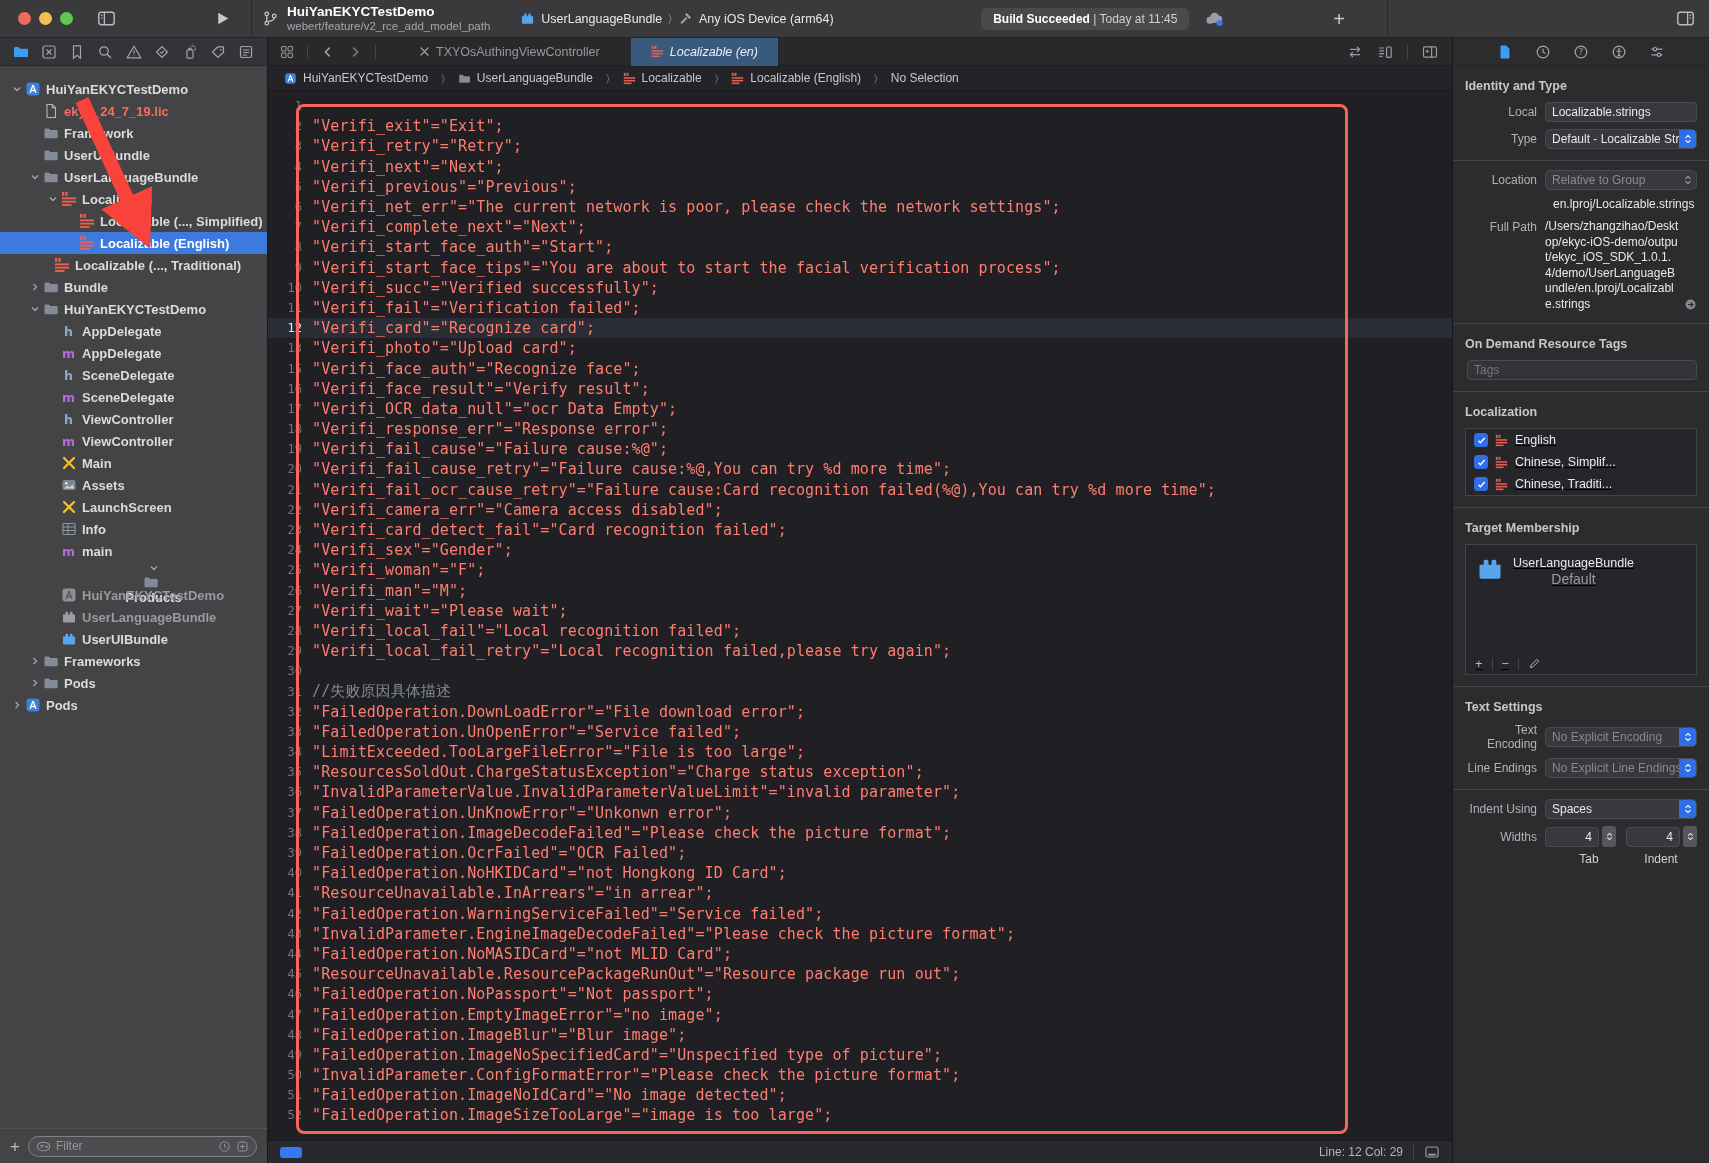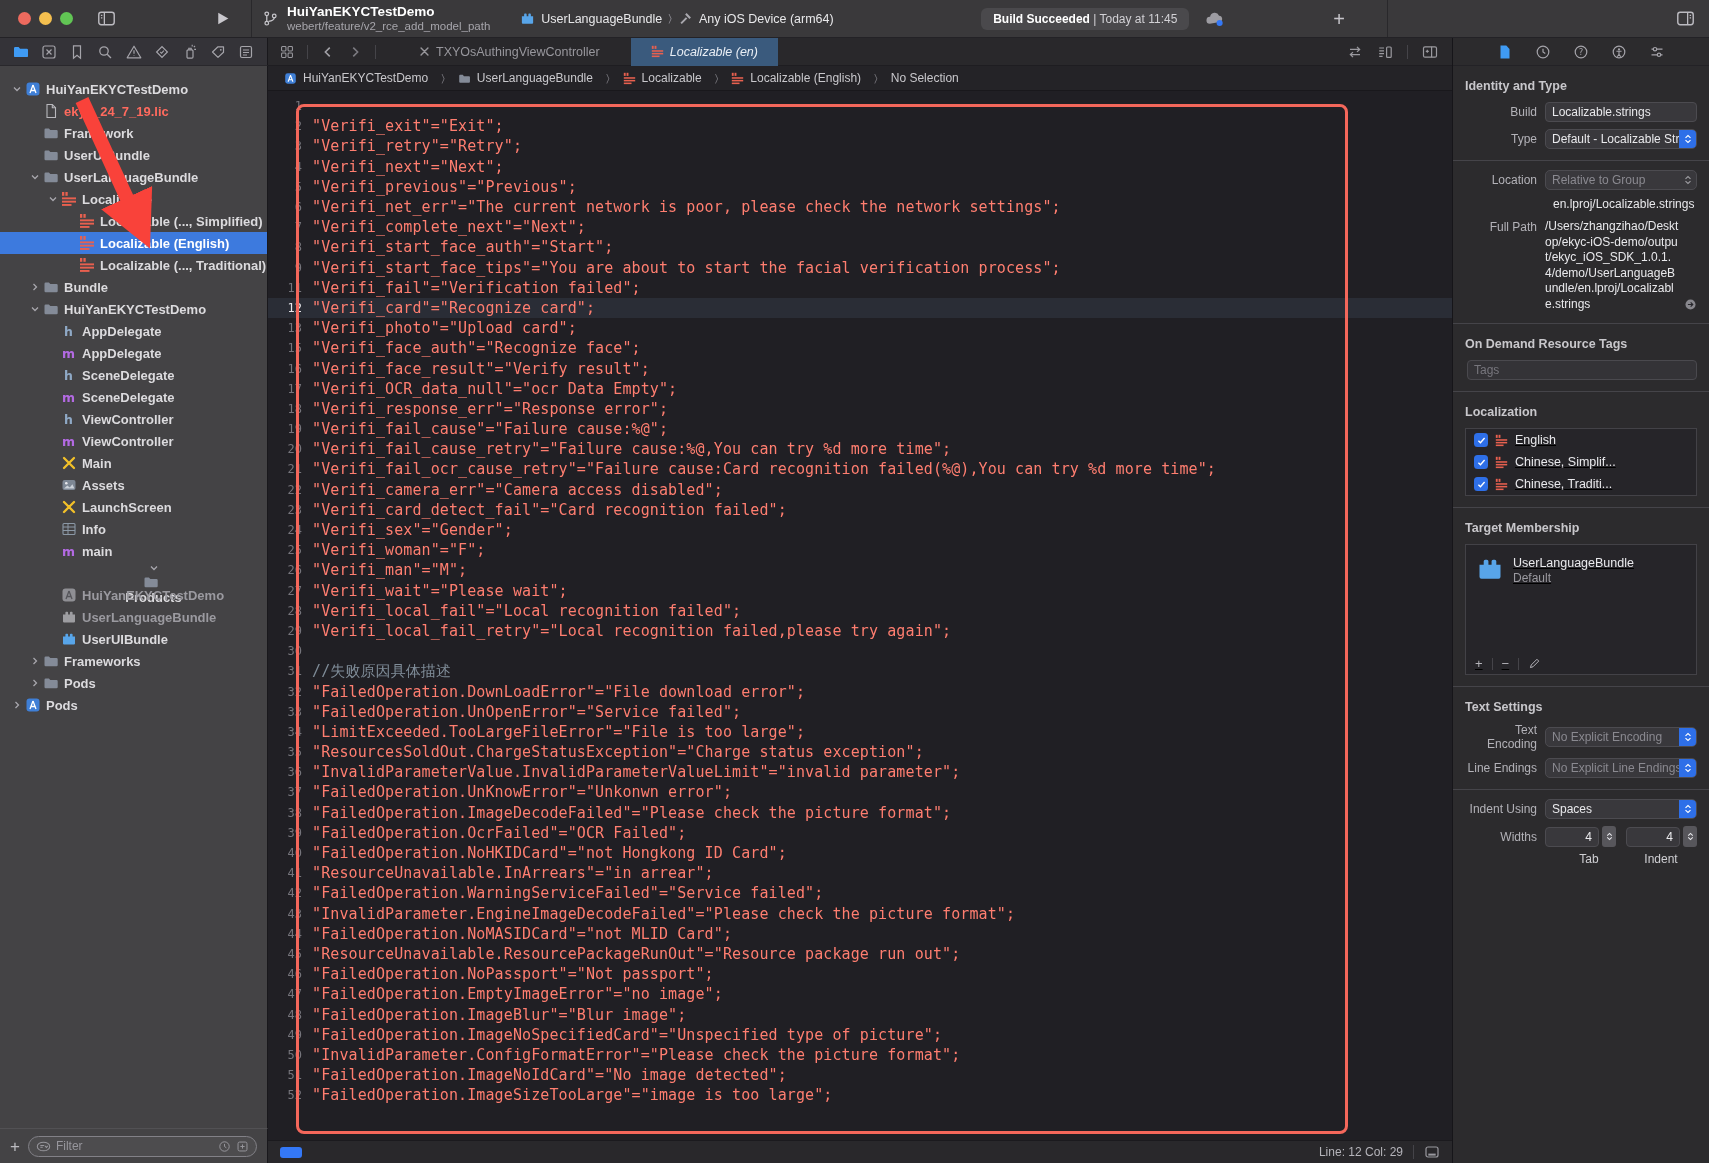--- a/index.html
+++ b/index.html
@@ -92,21 +92,21 @@
   .dd .cap { width:17px; height:100%; background:#2e6fe8; display:flex; align-items:center; justify-content:center; flex:none; }
   .dd.plain .cap { background:transparent; }
   .loc-path { margin-left:88px; color:#e9e9ec; font-size:12px; margin-bottom:8px; }
   .fp { flex:1; color:#e9e9ec; font-size:12px; line-height:15.5px; word-break:break-all; position:relative; padding-right:16px; }
   .fp .fp-arrow { position:absolute; right:0; bottom:1px; }
   .box { border:1px solid #434247; background:#262529; margin-bottom:4px;text-decoration:underline; }
   .lrow { display:flex; align-items:center; gap:7px; padding:4px 8px; font-size:12.5px; color:#e9e9ec; }
   .cb { width:14px; height:14px; border-radius:3.5px; background:#2e6fe8; flex:none; display:flex; align-items:center; justify-content:center; }
   .tm-row { display:flex; align-items:flex-start; gap:9px; padding:10px 10px 6px; }
   .tm-name { font-size:12.5px; color:#e9e9ec; line-height:1.3; }
-  .tm-def { font-size:12px; color:#9b9aa0; }
+  .tm-def { font-size:14px; color:#9b9aa0;text-align:center; }
   .tm-body { height:108px; }
   .box-foot { display:flex; align-items:center; padding:4px 9px; gap:9px; color:#b5b4ba; }
   .box-foot .vdiv { height:12px; }
   .box-foot .sym { font-size:13px; line-height:1; }
   .wgroup { flex:1; display:flex; align-items:center; min-width:0; }
   .wgroup + .wgroup { margin-left:10px; }
   .numfield { flex:1; height:20px; background:#39383c; border:1px solid #4c4b50; border-radius:4px; color:#e9e9ec; font-size:12px; padding:0 6px; line-height:18px; text-align:right; }
   .stepper { width:14px; height:21px; margin-left:3px; background:#57565b; border-radius:3px; flex:none; display:flex; align-items:center; justify-content:center; }
   .wlabels { display:flex; margin-left:88px; margin-top:-2px; }
   .wlabels span { flex:1; text-align:center; font-size:12px; color:#cfcfd3; }
@@ -337,21 +337,21 @@
                 <rect x="1" y="1" width="2.3" height="3.8"></rect>
                 <rect x="4.4" y="1" width="2.3" height="3.8"></rect>
                 <rect x="1" y="6.4" width="14" height="1.9"></rect>
                 <rect x="1" y="9.7" width="14" height="1.9"></rect>
                 <rect x="1" y="13" width="9.5" height="1.9"></rect>
               </g>
             </svg>
           </span>
           <span>Localizable (English)</span>
         </div>
-        <div class="trow" style="padding-left: 64px; text-align: center;">
+        <div class="trow" style="padding-left: 39px; text-align: center;">
           <span class="chev"></span>
           <span class="tic">
             <svg class="ic" width="16" height="16" viewBox="0 0 16 16">
               <g fill="#e8604f">
                 <rect x="1" y="1" width="2.3" height="3.8"></rect>
                 <rect x="4.4" y="1" width="2.3" height="3.8"></rect>
                 <rect x="1" y="6.4" width="14" height="1.9"></rect>
                 <rect x="1" y="9.7" width="14" height="1.9"></rect>
                 <rect x="1" y="13" width="9.5" height="1.9"></rect>
               </g>
@@ -728,20 +728,21 @@
     <div id="code-lines">
         <div class="cl"><span class="num">1</span><span class="txt e"></span></div>
         <div class="cl"><span class="num">2</span><span class="txt s">"Verifi_exit"="Exit";</span></div>
         <div class="cl"><span class="num">3</span><span class="txt s">"Verifi_retry"="Retry";</span></div>
         <div class="cl"><span class="num">4</span><span class="txt s">"Verifi_next"="Next";</span></div>
         <div class="cl"><span class="num">5</span><span class="txt s">"Verifi_previous"="Previous";</span></div>
         <div class="cl"><span class="num">6</span><span class="txt s">"Verifi_net_err"="The current network is poor, please check the network settings";</span></div>
         <div class="cl"><span class="num">7</span><span class="txt s">"Verifi_complete_next"="Next";</span></div>
         <div class="cl"><span class="num">8</span><span class="txt s">"Verifi_start_face_auth"="Start";</span></div>
         <div class="cl"><span class="num">9</span><span class="txt s">"Verifi_start_face_tips"="You are about to start the facial verification process";</span></div>
+        <div class="cl"><span class="num">10</span><span class="txt s">"Verifi_succ"="Verified successfully";</span></div>
         <div class="cl"><span class="num">11</span><span class="txt s">"Verifi_fail"="Verification failed";</span></div>
         <div class="cl cur"><span class="num">12</span><span class="txt s">"Verifi_card"="Recognize card";</span></div>
         <div class="cl"><span class="num">13</span><span class="txt s">"Verifi_photo"="Upload card";</span></div>
         <div class="cl"><span class="num">15</span><span class="txt s">"Verifi_face_auth"="Recognize face";</span></div>
         <div class="cl"><span class="num">16</span><span class="txt s">"Verifi_face_result"="Verify result";</span></div>
         <div class="cl"><span class="num">17</span><span class="txt s">"Verifi_OCR_data_null"="ocr Data Empty";</span></div>
         <div class="cl"><span class="num">18</span><span class="txt s">"Verifi_response_err"="Response error";</span></div>
         <div class="cl"><span class="num">19</span><span class="txt s">"Verifi_fail_cause"="Failure cause:%@";</span></div>
         <div class="cl"><span class="num">20</span><span class="txt s">"Verifi_fail_cause_retry"="Failure cause:%@,You can try %d more time";</span></div>
         <div class="cl"><span class="num">21</span><span class="txt s">"Verifi_fail_ocr_cause_retry"="Failure cause:Card recognition failed(%@),You can try %d more time";</span></div>
@@ -825,21 +826,21 @@
             <path d="M2.5 5.2 h11 M2.5 10.8 h11" stroke="#a5a4aa" stroke-width="1.2"></path>
             <circle cx="6" cy="5.2" r="1.7" fill="#2c2b2d" stroke="#a5a4aa" stroke-width="1.2"></circle>
             <circle cx="10" cy="10.8" r="1.7" fill="#2c2b2d" stroke="#a5a4aa" stroke-width="1.2"></circle>
           </svg>
         </span>
       </div>
     <div class="insp-body">
 
       <div class="sec-h">Identity and Type</div>
       <div class="row">
-        <span class="lbl">Build</span>
+        <span class="lbl">Local</span>
         <span class="field">Localizable.strings</span>
       </div>
       <div class="row">
         <span class="lbl">Type</span>
         <span class="dd">
           <span class="dtxt">Default - Localizable Strin...</span>
           <span class="cap">
               <svg class="ic" width="10" height="10" viewBox="0 0 16 16">
                 <path d="M4 6.3 L8 2.5 L12 6.3 M4 9.7 L8 13.5 L12 9.7" stroke="#fff" stroke-width="1.8" fill="none"></path>
               </svg>

